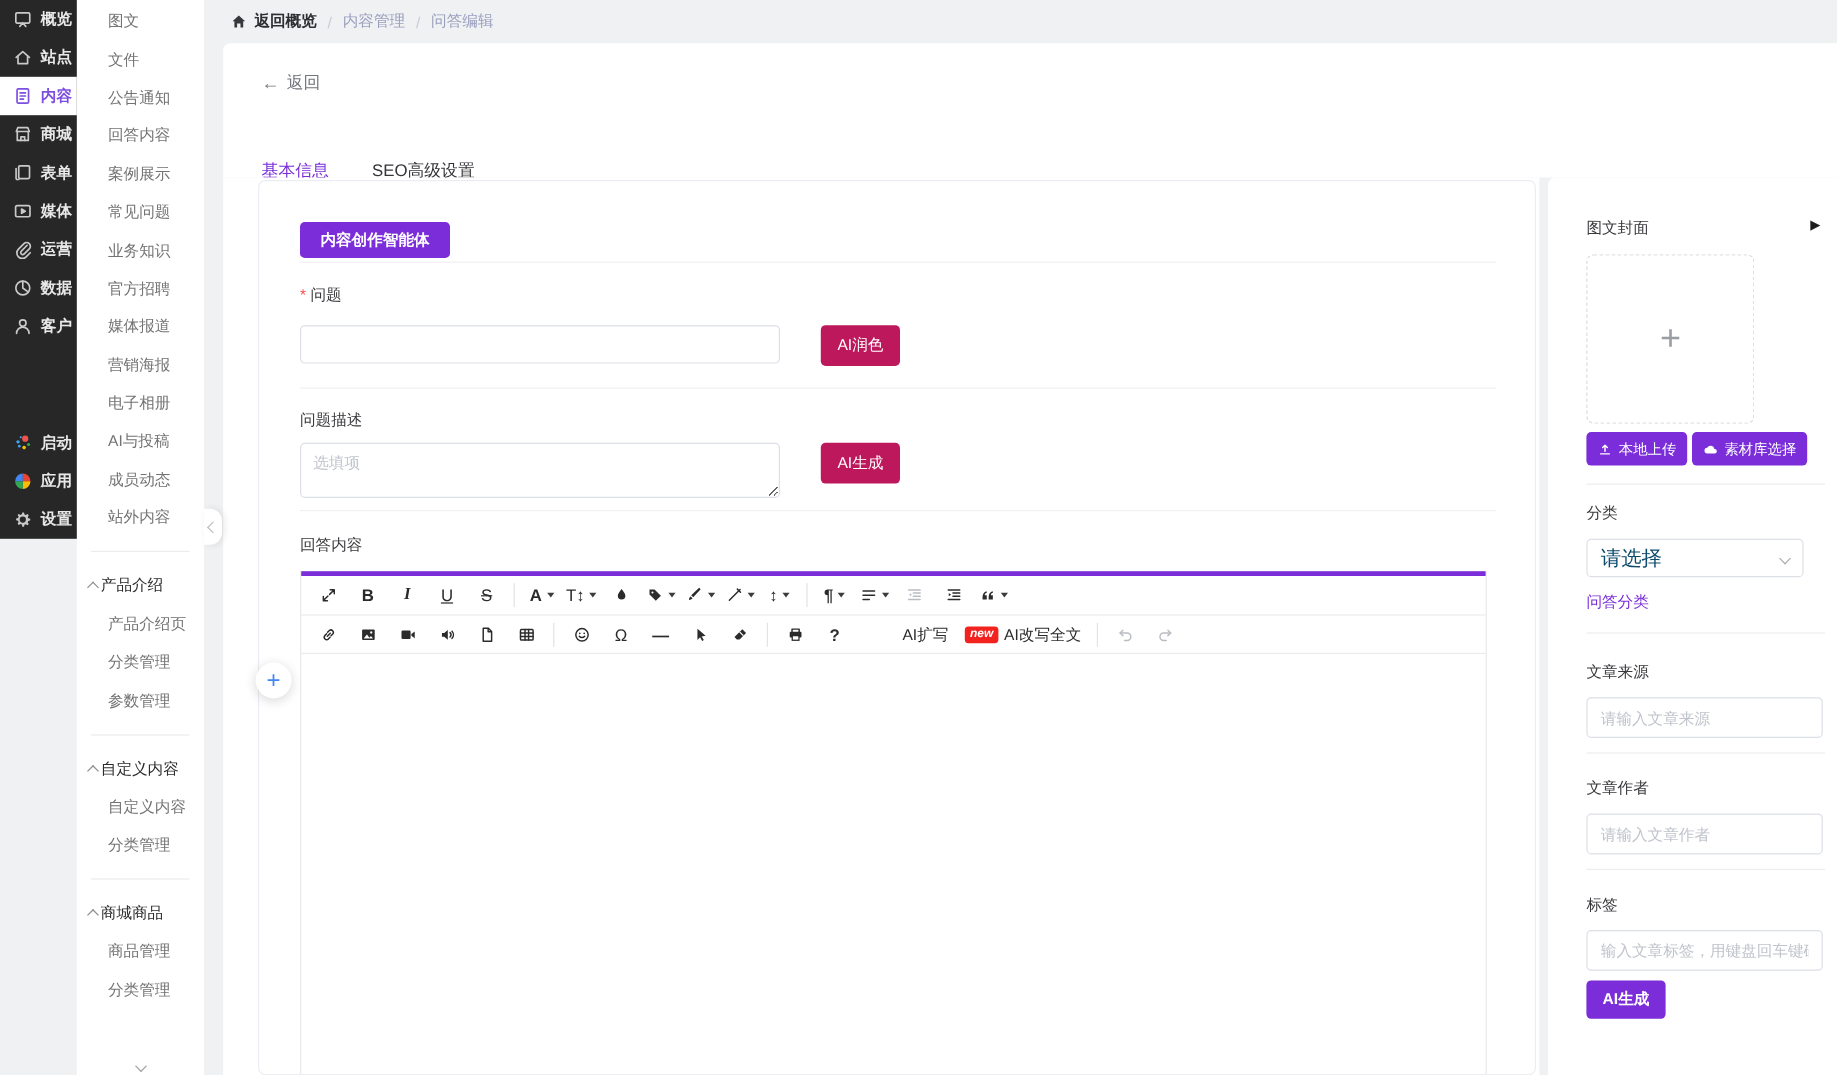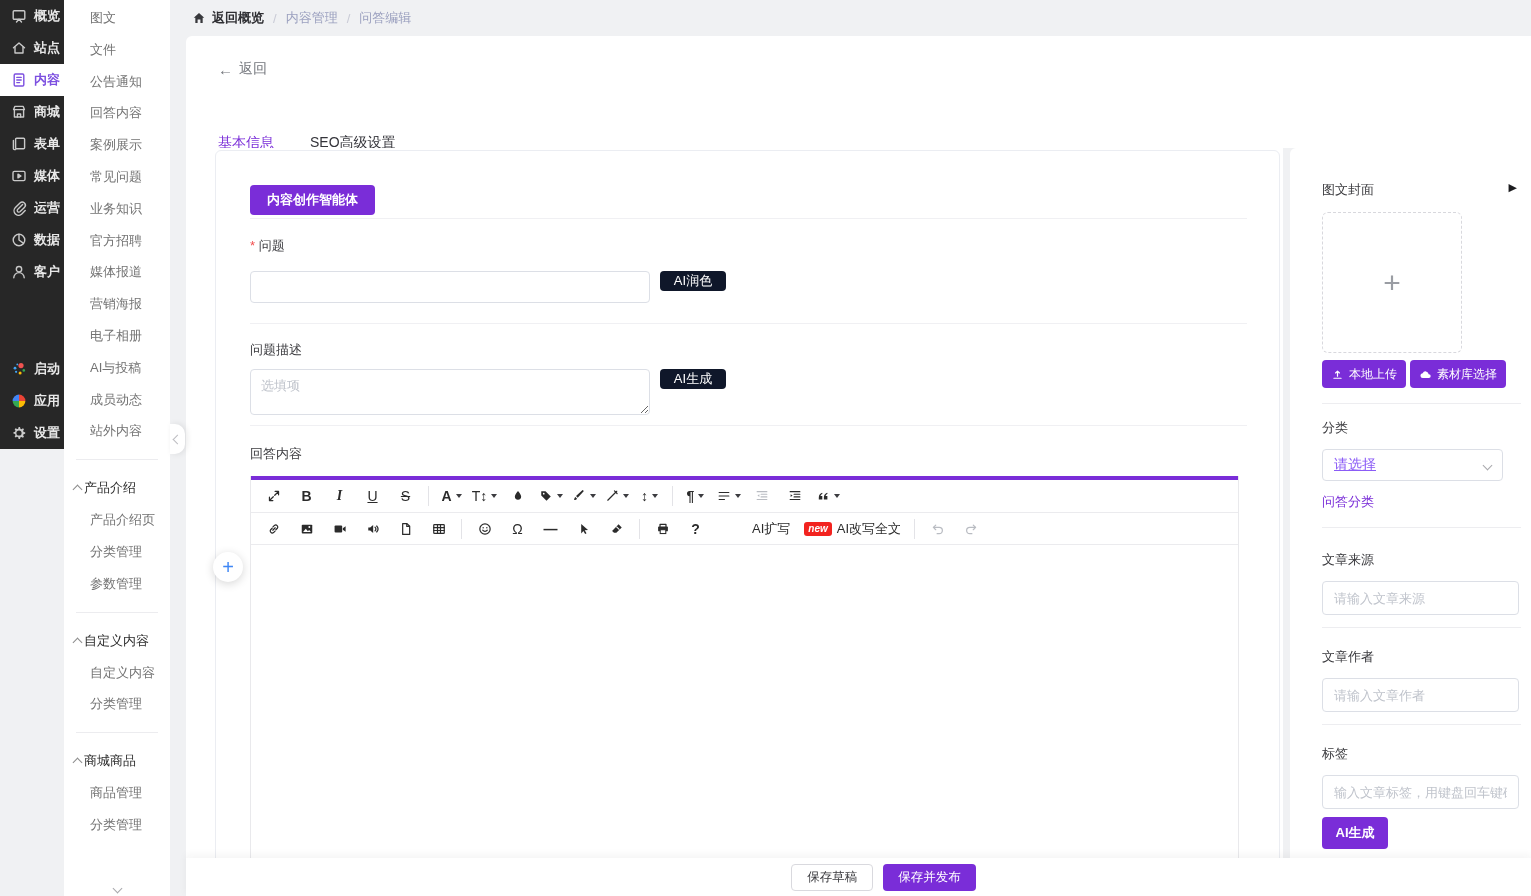--- a/index.html
+++ b/index.html
@@ -56,21 +56,21 @@
   
   .form-box { position:absolute; left:215px; top:150px; width:1065px; height:746px; background:#fff; border:1px solid #ebedf2; border-radius:6px; z-index:4; overflow:hidden; }
   .fb-hr { position:absolute; left:34px; right:32px; height:1px; background:#f0f0f3; }
   .f-label { position:absolute; left:34px; font-size:13px; color:#3a3a3e; }
   .req:before { content:"* "; color:#f24f4f; }
   .t-input { position:absolute; left:34px; width:400px; height:32px; border:1px solid #dcdfe6; border-radius:4px; padding:0 10px; font-size:13px; color:#333; outline:none; font-family:inherit; }
   .t-area { position:absolute; left:34px; width:400px; height:46px; border:1px solid #dcdfe6; border-radius:4px; padding:7px 10px; font-size:13px; color:#333; outline:none; resize:both; font-family:inherit; }
   .t-input::placeholder,.t-area::placeholder,.r-input::placeholder { color:#c0c4cc; }
   .btn { display:inline-flex; align-items:center; justify-content:center; border:none; border-radius:4px; cursor:pointer; font-family:inherit; }
   .btn-primary { background:#7a2dd8; color:#fff; }
-  .btn-ai { position:absolute; left:444px; width:66px; height:20px; background:#0f172a; color:#fff; font-size:13px; }
+  .btn-ai { position:absolute; left:468px; width:66px; height:34px; background:#be185d; color:#fff; font-size:13px; }
   .agent-btn { position:absolute; left:34px; top:34px; height:30px; padding:0 17px; font-size:13px; font-weight:bold; }
 
   
   .editor { position:absolute; left:34px; top:325px; width:989px; height:420px; border:1px solid #e9e9ec; border-top:none; background:#fff; }
   .ed-topbar { height:4px; background:#7a2dd8; }
   .tb-row { display:flex; align-items:center; border-bottom:1px solid #ebebee; padding-left:6px; }
   .tb-row1 { height:33px; }
   .tb-row2 { height:32px; }
   .tb-item { min-width:33px; height:100%; display:inline-flex; align-items:center; justify-content:center; cursor:pointer; color:#2b2b2b; font-size:14px; gap:2px; padding:0 3px; }
   .tb-item svg { width:14px; height:14px; }
@@ -89,21 +89,21 @@
 
   
   .r-label { position:absolute; left:32px; font-size:13px; color:#3a3a3e; }
   .cover-expand { position:absolute; right:14px; top:33px; font-size:11px; color:#1c1c1f; cursor:pointer; }
   .dash-box { position:absolute; left:32px; top:64px; width:140px; height:141px; border:1px dashed #d8d8dd; border-radius:6px; display:flex; align-items:center; justify-content:center; cursor:pointer; background:#fff; }
   .dash-plus { font-size:30px; font-weight:200; color:#9a9da3; line-height:1; }
   .up-btn { position:absolute; top:212px; height:28px; font-size:12px; gap:5px; padding:0 9px; }
   .up-btn svg { width:13px; height:13px; }
   .r-hr { position:absolute; left:32px; right:10px; height:1px; background:#ededf0; }
   .r-select { position:absolute; left:32px; top:301px; width:181px; height:32px; border:1px solid #dcdfe6; border-radius:4px; display:flex; align-items:center; justify-content:space-between; padding:0 11px; cursor:pointer; }
-  .r-select .ph { color:#8b5cf6; font-size:14px;text-decoration:underline; }
+  .r-select .ph { color:#0c4a6e; font-size:17px; }
   .r-link { position:absolute; left:32px; top:345px; color:#7a2dd8; cursor:pointer; }
   .r-input { position:absolute; left:32px; width:197px; height:34px; border:1px solid #dcdfe6; border-radius:4px; padding:0 11px; font-size:13px; outline:none; font-family:inherit; }
   .r-ai-btn { position:absolute; left:32px; top:669px; width:66px; height:32px; font-size:13px; font-weight:bold; }
 
   
   .float-plus { position:absolute; left:213px; top:552px; width:30px; height:30px; border-radius:50%; background:#fff; box-shadow:0 2px 10px rgba(0,0,0,.16); display:flex; align-items:center; justify-content:center; z-index:25; cursor:pointer; color:#3f87f5; font-size:20px; font-weight:300; }
   .footer-bar { position:absolute; left:186px; right:0; top:858px; height:38px; background:#fff; box-shadow:0 -3px 8px rgba(31,35,41,.05); z-index:30; display:flex; align-items:center; justify-content:center; gap:10px; padding-left:50px; }
   .ft-btn { height:27px; padding:0 15px; font-size:12.5px; border-radius:4px; }
   .ft-draft { background:#fff; border:1px solid #d9d9de; color:#3a3a3e; }
 </style>
@@ -547,18 +547,14 @@
     <input class="r-input" style="top: 530px;" placeholder="请输入文章作者">
     <div class="r-hr" style="top:576px"></div>
 
     <div class="r-label" style="top:597px">标签</div>
     <input class="r-input" style="top: 627px;" placeholder="输入文章标签，用键盘回车键确定">
     <button class="btn btn-primary r-ai-btn">AI生成</button>
   </section>
 
   <div class="float-plus">+</div>
 
-  <div class="footer-bar">
-    <button class="btn ft-btn ft-draft">保存草稿</button>
-    <button class="btn ft-btn btn-primary">保存并发布</button>
-  </div>
 
 </div>
 
 </body></html>

